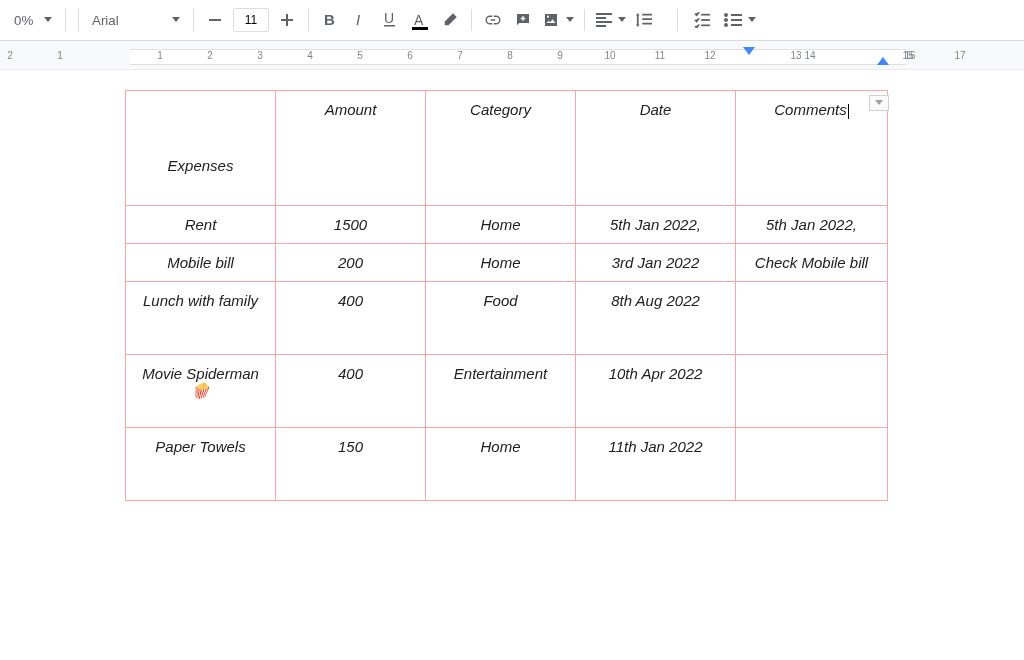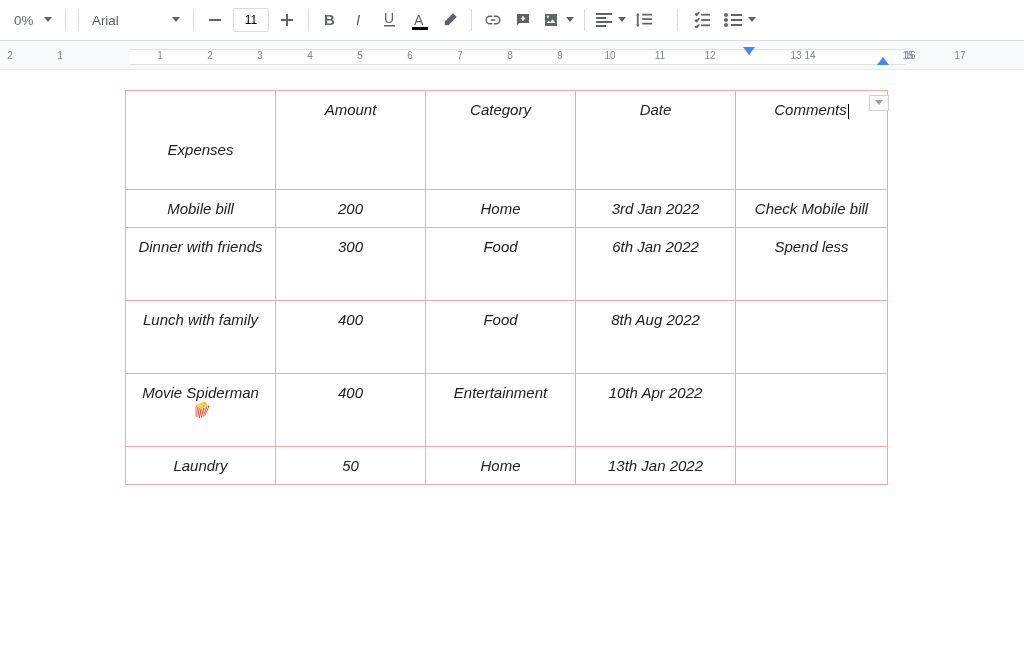--- a/index.html
+++ b/index.html
@@ -273,66 +273,66 @@
     <table class="expense-table">
       <colgroup>
         <col class="col-exp">
           <col class="col-amt">
           <col class="col-cat">
           <col class="col-date">
           <col class="col-com">
       </colgroup>
       <thead>
         <tr>
-          <td style="vertical-align:middle;position:relative;padding-top:28px">Expenses</td>
+          <td style="vertical-align:middle;position:relative;padding-top:44px">Expenses</td>
           <td>Amount</td>
           <td>Category</td>
           <td>Date</td>
           <td style="position:relative">
             <span>Comments</span><span class="cursor-caret"></span>
             <span class="table-opts-btn">
               <svg width="8" height="6">
                   <path d="M0 0l4 5 4-5z" fill="#9aa0a6"></path>
                 </svg>
             </span>
           </td>
         </tr>
       </thead>
       <tbody>
         <tr>
+          <td>Rent</td>
+          <td>1500</td>
+          <td>Home</td>
+          <td>5th Jan 2022,</td>
+          <td>5th Jan 2022,</td>
+        </tr>
+        <tr>
           <td>Mobile bill</td>
           <td>200</td>
           <td>Home</td>
           <td>3rd Jan 2022</td>
           <td>Check Mobile bill</td>
-        </tr>
-        <tr class="tall">
-          <td>Dinner with friends</td>
-          <td>300</td>
-          <td>Food</td>
-          <td>6th Jan 2022</td>
-          <td>Spend less</td>
         </tr>
         <tr class="tall">
           <td>Lunch with family</td>
           <td>400</td>
           <td>Food</td>
           <td>8th Aug 2022</td>
           <td></td>
         </tr>
         <tr class="tall">
           <td>Movie Spiderman 🍿</td>
           <td>400</td>
           <td>Entertainment</td>
           <td>10th Apr 2022</td>
           <td></td>
         </tr>
-        <tr>
-          <td>Laundry</td>
-          <td>50</td>
+        <tr class="tall">
+          <td>Paper Towels</td>
+          <td>150</td>
           <td>Home</td>
-          <td>13th Jan 2022</td>
+          <td>11th Jan 2022</td>
           <td></td>
         </tr>
       </tbody>
     </table>
   </div>
 </div>
 
 </body></html>

